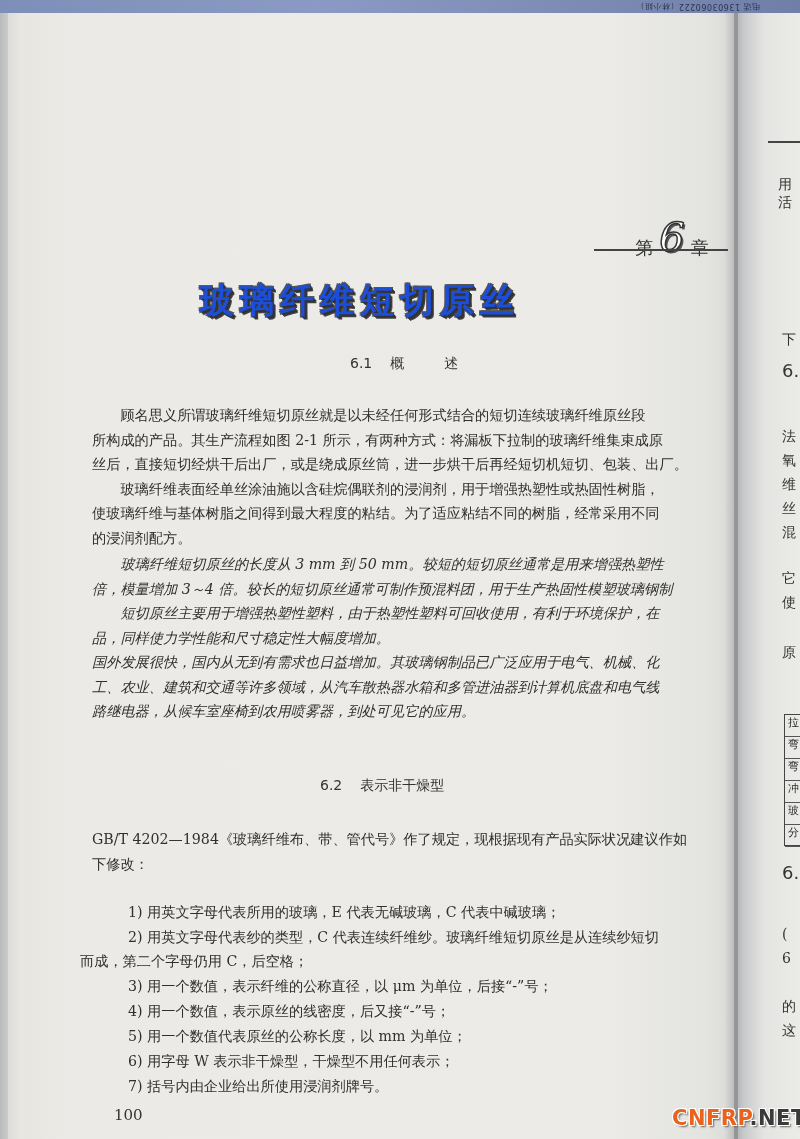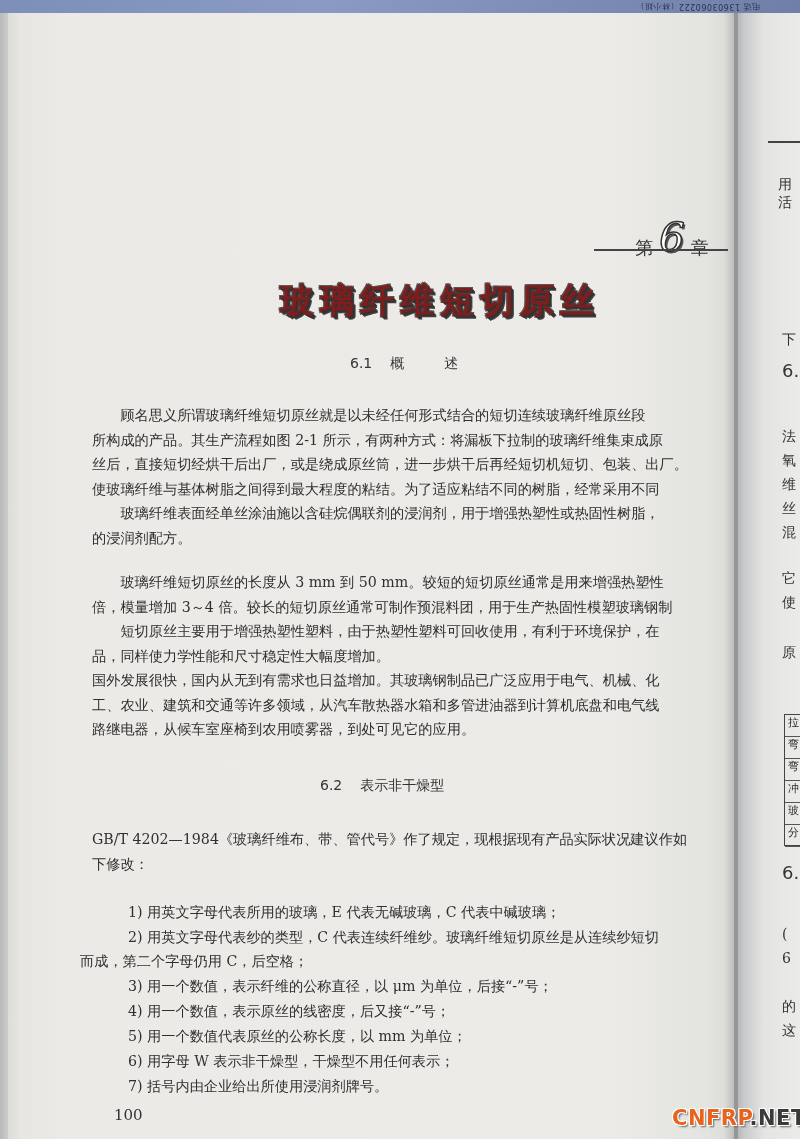--- a/index.html
+++ b/index.html
@@ -40,23 +40,23 @@
   }
   .chapter-mark .ch { font-size:18px; color:#333; vertical-align:bottom; }
   .chapter-mark .num {
     font-family:"DejaVu Serif",serif; font-style:italic; font-size:40px; color:#fff;
     -webkit-text-stroke:1.5px #333; text-shadow:2px 2px 0 #555; margin:0 6px;
   }
   .chapter-rule {
     position:absolute; left:594px; top:249px; width:134px; height:2px; background:#444;
   }
   .chapter-title {
-    position:absolute; left:200px; top:278px; width:400px; text-align:right;
+    position:absolute; left:200px; top:278px; width:400px; text-align:left;
     font-family:"DejaVu Sans",sans-serif; font-weight:bold; font-size:34px;
-    color:#7f1d1d; letter-spacing:6px;
+    color:#1d4ed8; letter-spacing:6px;
     text-shadow:1px 1px 0 #333,2px 2px 0 #333,3px 3px 0 #444,-1px -1px 0 #555,1px -1px 0 #555,-1px 1px 0 #555;
   }
   .sec-head {
     position:absolute; font-family:"DejaVu Sans",sans-serif; font-size:14px; color:#333;
   }
   .sec-head .gap { display:inline-block; width:18px; }
   .para {
     position:absolute; left:128px; width:608px; font-size:14.2px; line-height:24.5px;
     text-align:justify; color:#2f2f2f; white-space:nowrap;
   }
@@ -96,26 +96,26 @@
 <div class="chapter-title">玻璃纤维短切原丝</div>
 
 <div class="sec-head" style="left:350px;top:355px;">
   <span>6.1</span><span class="gap"></span><span>概</span><span class="gap" style="width:40px"></span><span>述</span>
 </div>
 
 <div class="para" style="left:80px;top:403px;">
   <div>　　顾名思义所谓玻璃纤维短切原丝就是以未经任何形式结合的短切连续玻璃纤维原丝段</div>
   <div>所构成的产品。其生产流程如图 2-1 所示，有两种方式：将漏板下拉制的玻璃纤维集束成原</div>
   <div>丝后，直接短切经烘干后出厂，或是绕成原丝筒，进一步烘干后再经短切机短切、包装、出厂。</div>
+  <div>　　玻璃纤维表面经单丝涂油施以含硅烷偶联剂的浸润剂，用于增强热塑性或热固性树脂，</div>
   <div>使玻璃纤维与基体树脂之间得到最大程度的粘结。为了适应粘结不同的树脂，经常采用不同</div>
-  <div>　　玻璃纤维表面经单丝涂油施以含硅烷偶联剂的浸润剂，用于增强热塑性或热固性树脂，</div>
   <div>的浸润剂配方。</div>
 </div>
 
-<div class="para" style="left:80px;top:570px;">
+<div class="para" style="left:80px;top:552px;font-style:italic;">
   <div>　　玻璃纤维短切原丝的长度从 3 mm 到 50 mm。较短的短切原丝通常是用来增强热塑性</div>
   <div>倍，模量增加 3～4 倍。较长的短切原丝通常可制作预混料团，用于生产热固性模塑玻璃钢制</div>
   <div>　　短切原丝主要用于增强热塑性塑料，由于热塑性塑料可回收使用，有利于环境保护，在</div>
   <div>品，同样使力学性能和尺寸稳定性大幅度增加。</div>
   <div>国外发展很快，国内从无到有需求也日益增加。其玻璃钢制品已广泛应用于电气、机械、化</div>
   <div>工、农业、建筑和交通等许多领域，从汽车散热器水箱和多管进油器到计算机底盘和电气线</div>
   <div>路继电器，从候车室座椅到农用喷雾器，到处可见它的应用。</div>
 </div>
 
 <div class="sec-head" style="left:320px;top:777px;">

